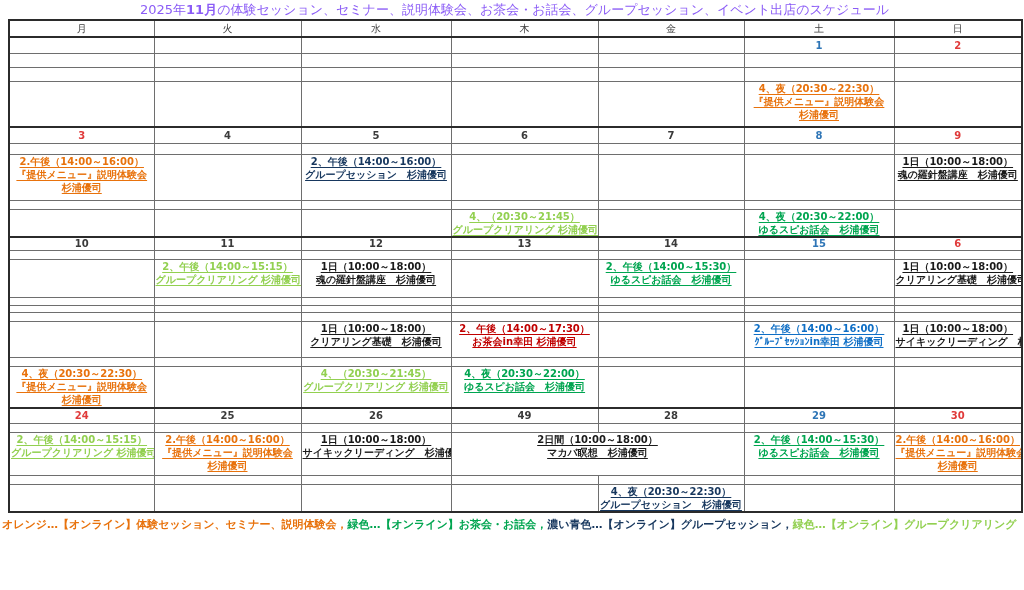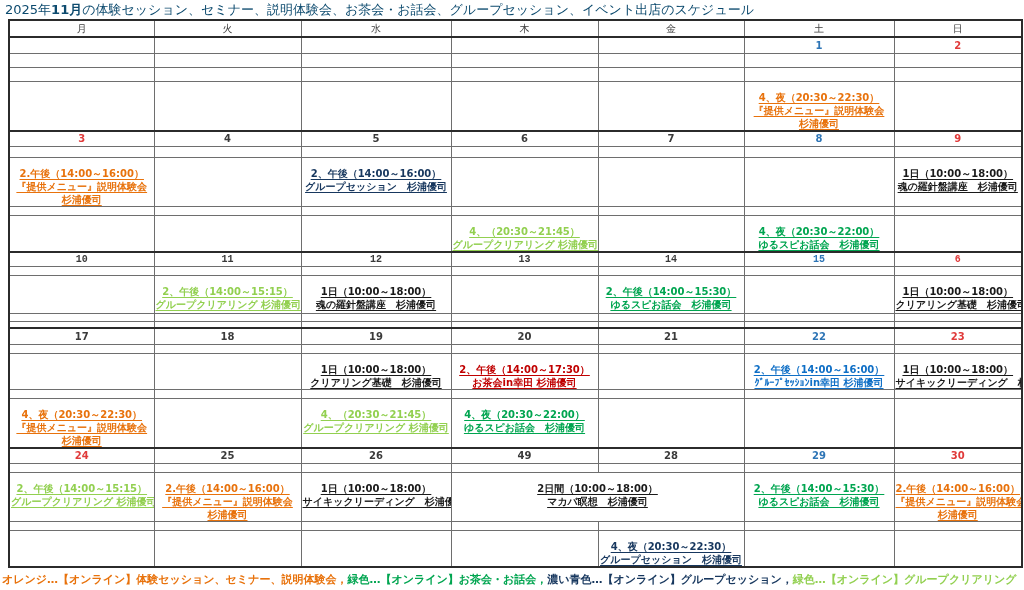--- a/index.html
+++ b/index.html
@@ -1,40 +1,40 @@
 <!DOCTYPE html>
 <html style="--orange: #E8720C; --green: #00A550; --navy: #17375E; --light-green: #92D050; --brown: #C00000; --light-blue: #0F6FC6; --purple: #7030A0; --black: #1A1A1A; --date-saturday: #2E75B6; --date-sunday: #E03A3A;"><head>
 <meta charset="utf-8">
 <style>
   html,body{margin:0;padding:0;background:#fff;}
   body{
     width:1024px;height:590px;overflow:hidden;
     font-family:"DejaVu Sans","Liberation Sans",sans-serif;
   }
-  .title{margin:2px 0 2px 5px;font-size:13px;color:#0c4a6e;line-height:15px;}
+  .title{margin:2px 0 2px 5px;font-size:13px;color:#8b5cf6;line-height:15px;text-align:center;}
   .title .bold{font-weight:bold;}
   table.cal{
     border-collapse:collapse;margin-left:8px;width:1013px;
     table-layout:fixed;border:2px solid #2b2b2b;
   }
   table.cal td{
     border:1px solid #6e6e6e;padding:0;overflow:hidden;
     vertical-align:top;font-size:10px;
   }
   tr.day-header-row td{
     border-bottom:2px solid #2b2b2b;text-align:center;
     height:15px;vertical-align:middle;color:#404040;font-size:10px;
   }
   tr.dates-row td{border-top:2px solid #2b2b2b;text-align:center;vertical-align:middle;font-weight:600;}
   td.wk-sep{border-left:2px solid #2b2b2b;}
   .t-weekday{color:#3a3a3a;}
   .t-saturday{color:var(--date-saturday);}
   .t-sunday,.t-holiday{color:var(--date-sunday);}
   .event{
-    margin-top:9px;text-align:center;font-weight:bold;
+    margin-top:0;text-align:center;font-weight:bold;
     text-decoration:underline;text-underline-offset:2px;
     line-height:13px;font-size:10px;white-space:nowrap;
   }
   .ev-line{padding:0 1px;}
   .c-orange{color:var(--orange);}
   .c-green{color:var(--green);}
   .c-navy{color:var(--navy);}
   .c-light_green{color:var(--light-green);}
   .c-brown{color:var(--brown);}
   .c-light_blue{color:var(--light-blue);}
@@ -174,21 +174,21 @@
         </td>
         <td></td>
         <td class="wk-sep">
           <div class="event c-green">
             <div class="ev-line">4、夜（20:30～22:00）</div>
             <div class="ev-line">ゆるスピお話会　杉浦優司</div>
           </div>
         </td>
         <td></td>
       </tr>
-      <tr class="dates-row" style="height: 14px; font-family: Liberation Mono, monospace;">
+      <tr class="dates-row" style="height: 14px;">
         <td class="t-weekday">10</td>
         <td class="t-weekday">11</td>
         <td class="t-weekday">12</td>
         <td class="t-weekday">13</td>
         <td class="t-weekday">14</td>
         <td class="wk-sep t-saturday">15</td>
         <td class="t-sunday">6</td>
       </tr>
       <tr style="height: 9px;">
         <td></td>
@@ -238,29 +238,20 @@
         <td></td>
       </tr>
       <tr style="height: 7px;">
         <td></td>
         <td></td>
         <td></td>
         <td></td>
         <td></td>
         <td class="wk-sep"></td>
         <td></td>
-      </tr>
-      <tr class="dates-row" style="height: 16px;">
-        <td class="t-weekday">17</td>
-        <td class="t-weekday">18</td>
-        <td class="t-weekday">19</td>
-        <td class="t-weekday">20</td>
-        <td class="t-weekday">21</td>
-        <td class="wk-sep t-saturday">22</td>
-        <td class="t-sunday">23</td>
       </tr>
       <tr style="height: 9px;">
         <td></td>
         <td></td>
         <td></td>
         <td></td>
         <td></td>
         <td class="wk-sep"></td>
         <td></td>
       </tr>

